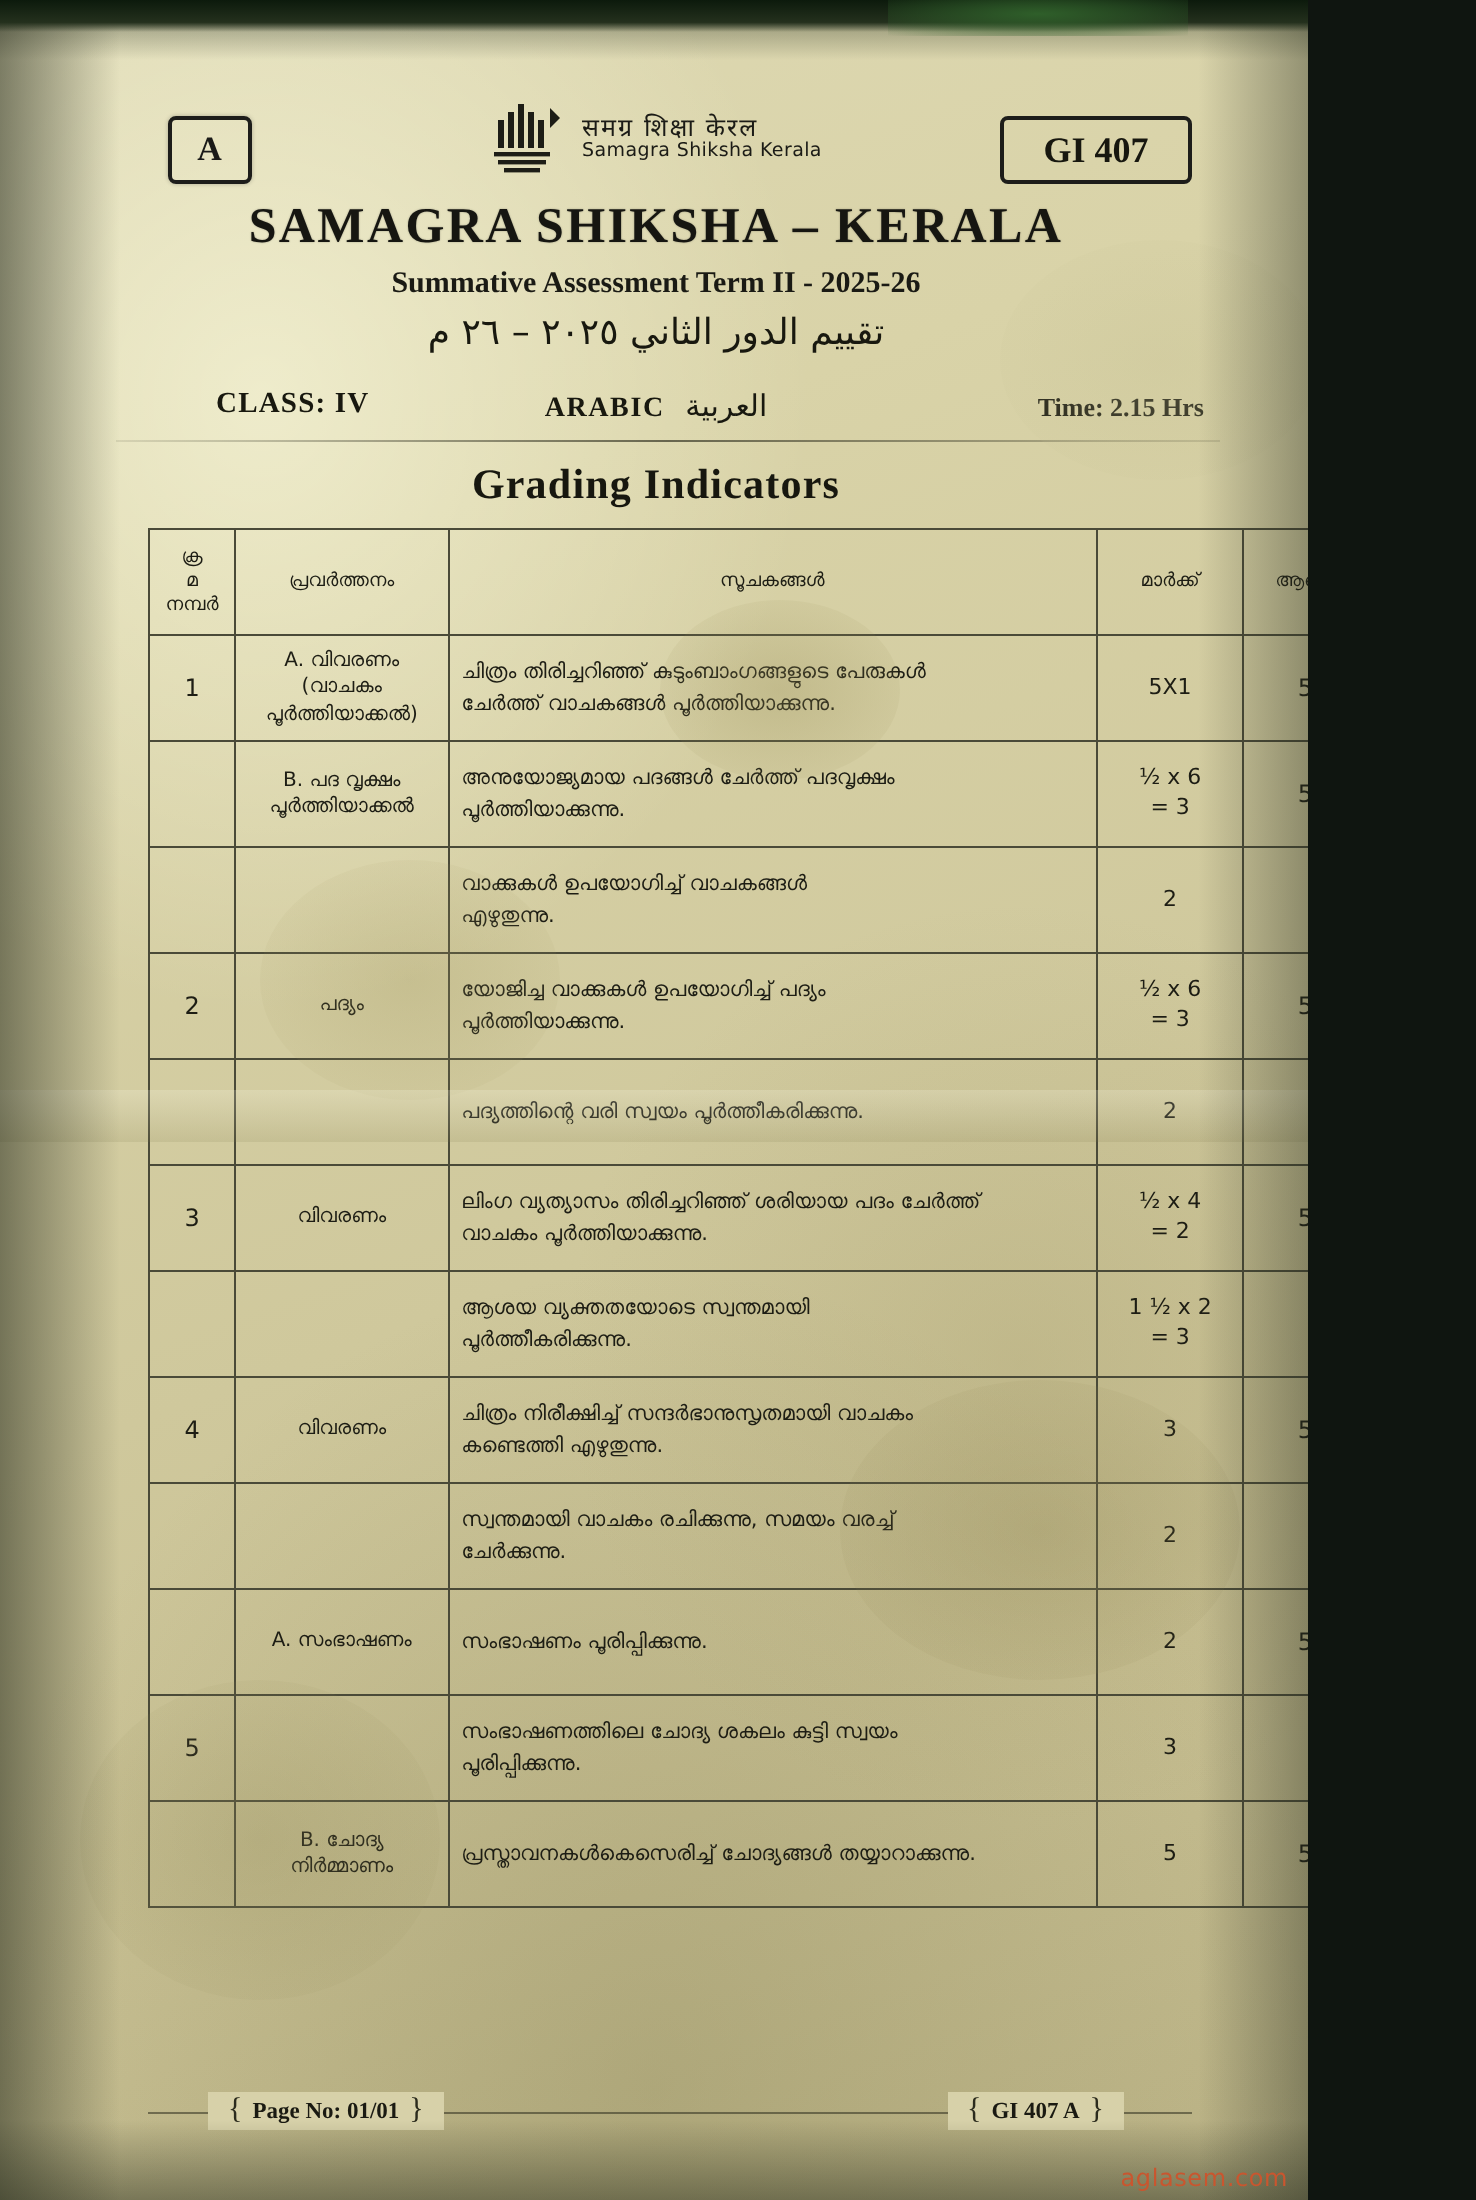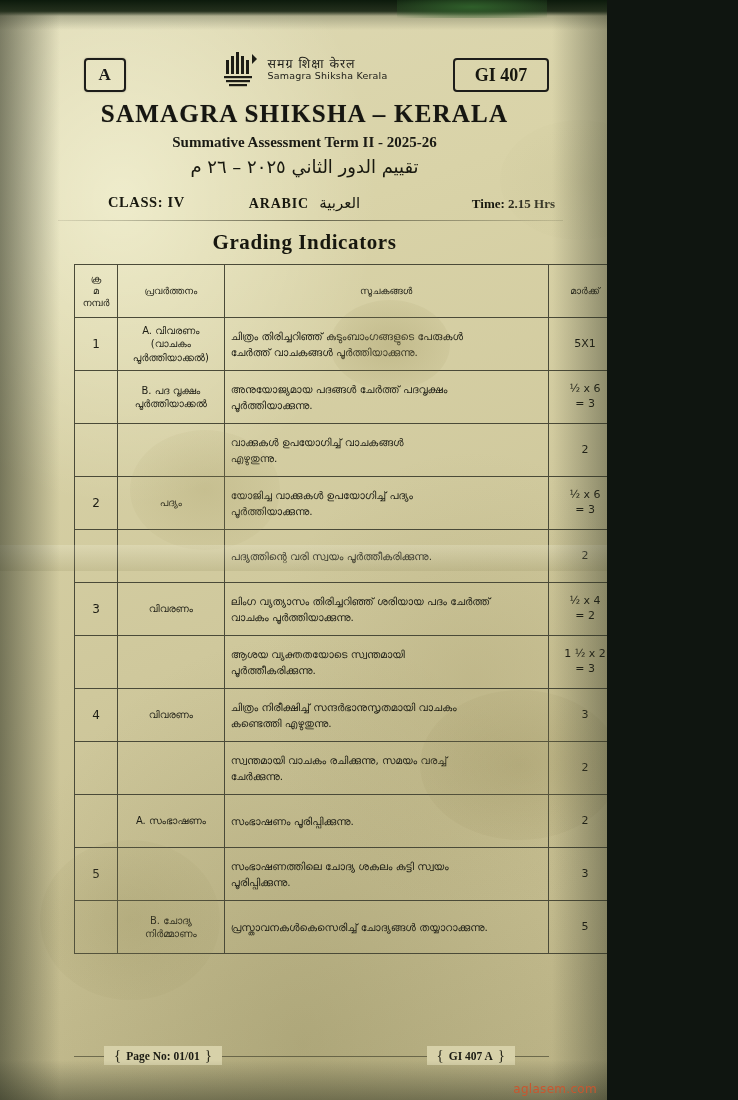--- a/index.html
+++ b/index.html
@@ -8,21 +8,21 @@
   }
   body {
     width: 738px;
     height: 1100px;
     background: #0f1510;
     font-family: "Liberation Serif", serif;
     overflow: hidden;
   }
   .page {
     position: relative;
-    width: 607px;
+    width: 654px;
     height: 1100px;
     background:
       radial-gradient(ellipse 60% 40% at 20% 18%, rgba(255,255,230,0.55), rgba(255,255,255,0) 70%),
       radial-gradient(ellipse 50% 30% at 78% 62%, rgba(150,140,90,0.22), rgba(255,255,255,0) 70%),
       radial-gradient(ellipse 70% 50% at 50% 95%, rgba(120,115,70,0.28), rgba(255,255,255,0) 75%),
       linear-gradient(160deg, #ded9b4 0%, #d9d3a8 25%, #cfc89c 55%, #c8c093 75%, #bdb588 100%);
     overflow: hidden;
   }
   
   .page::before {

